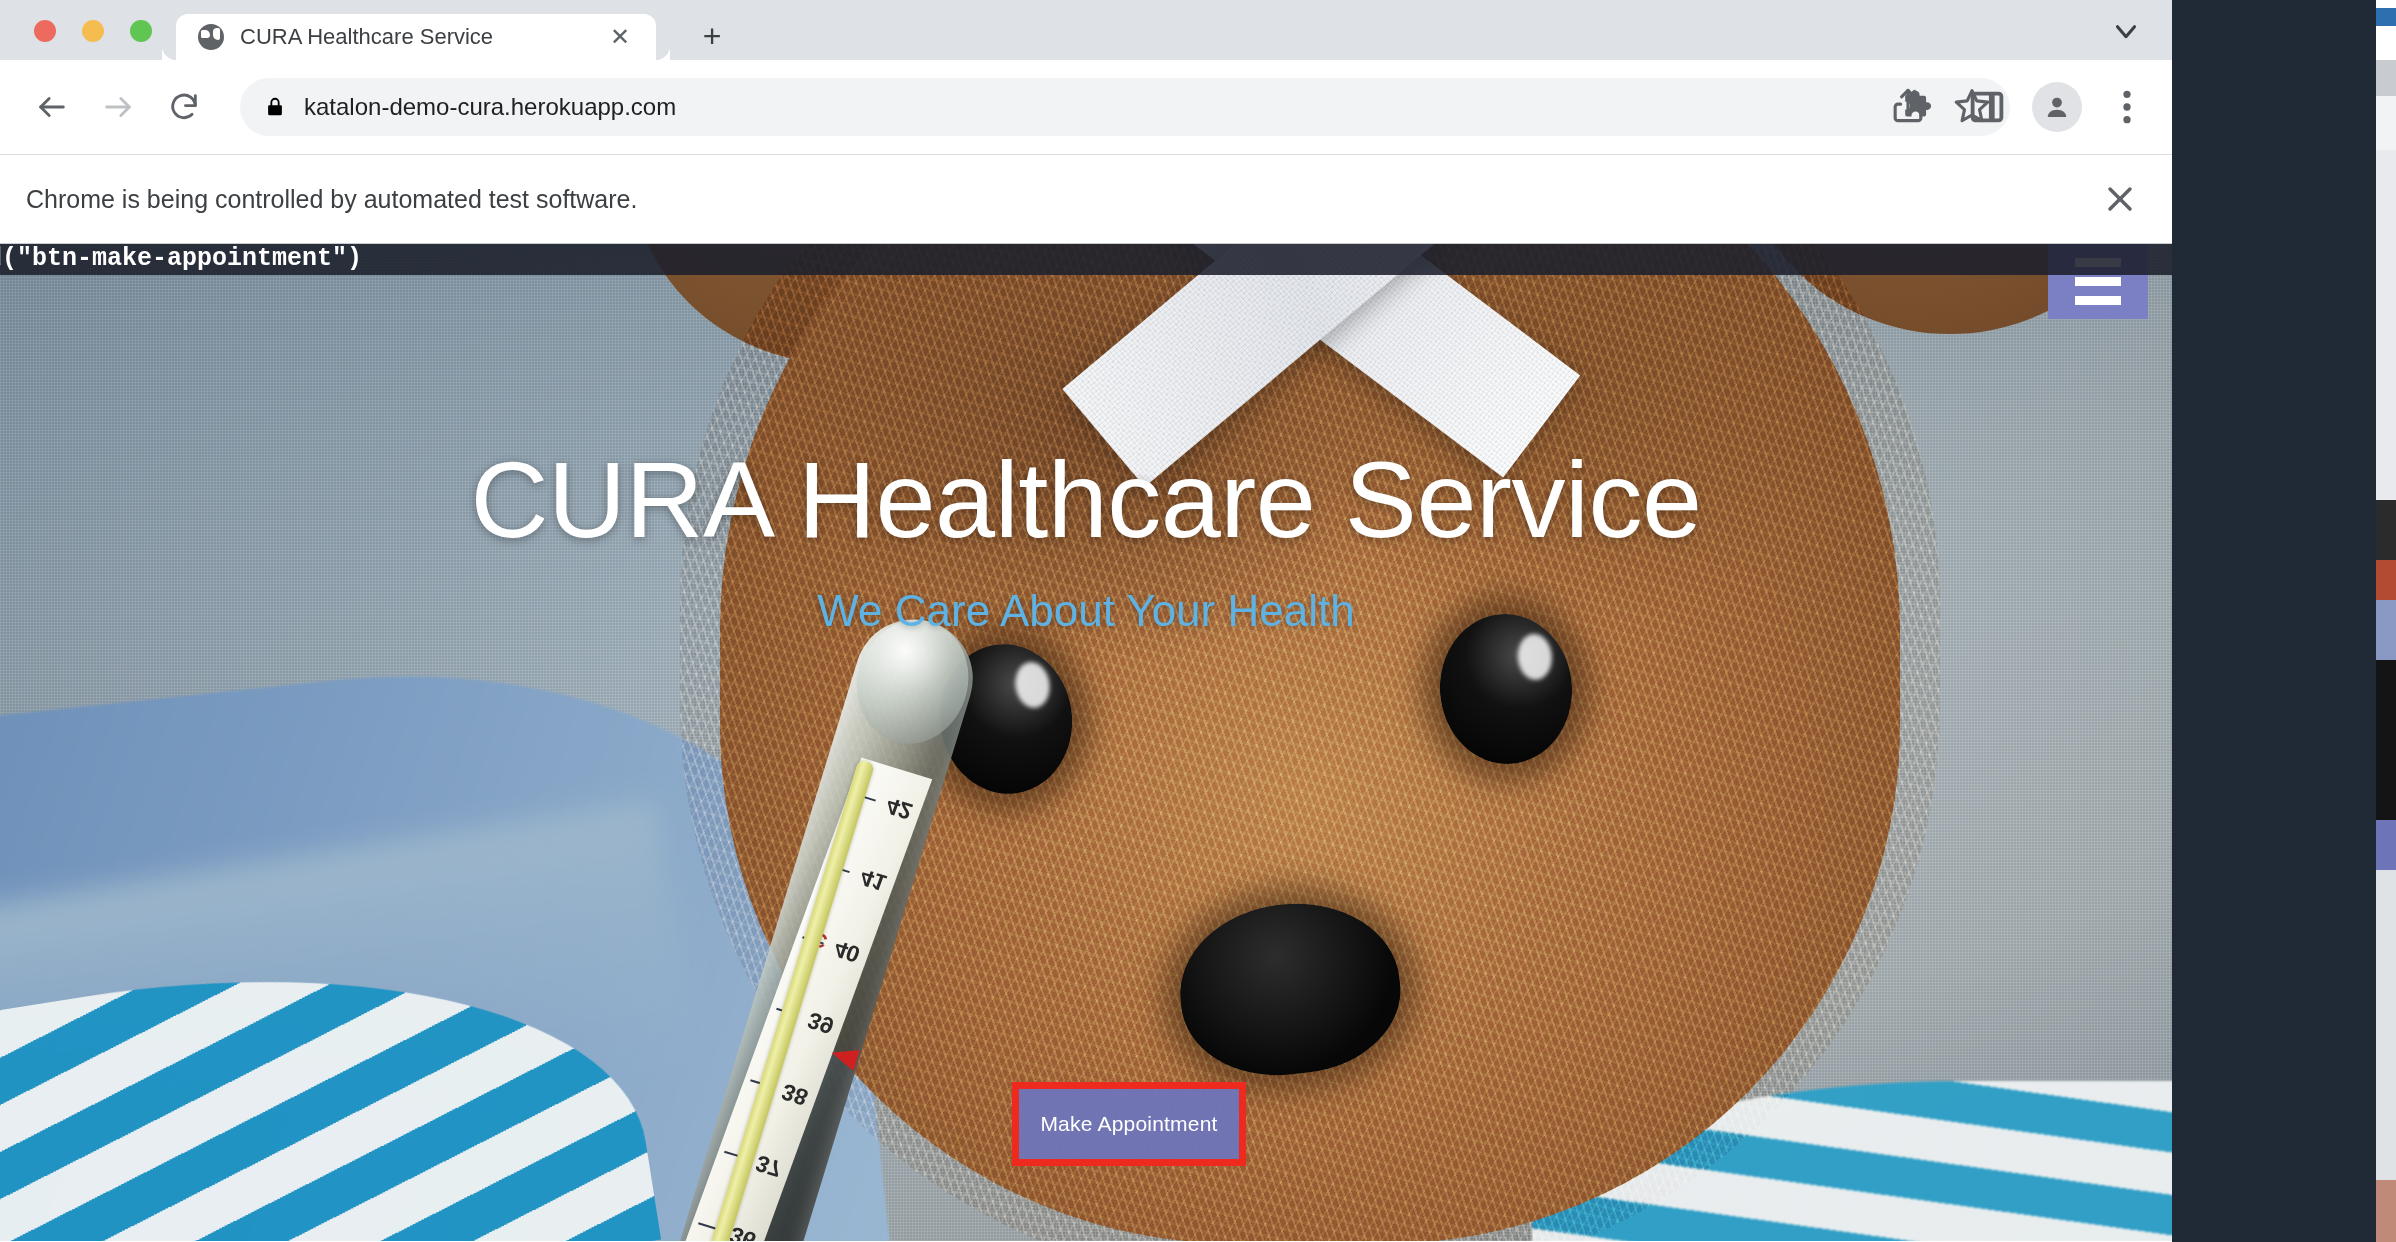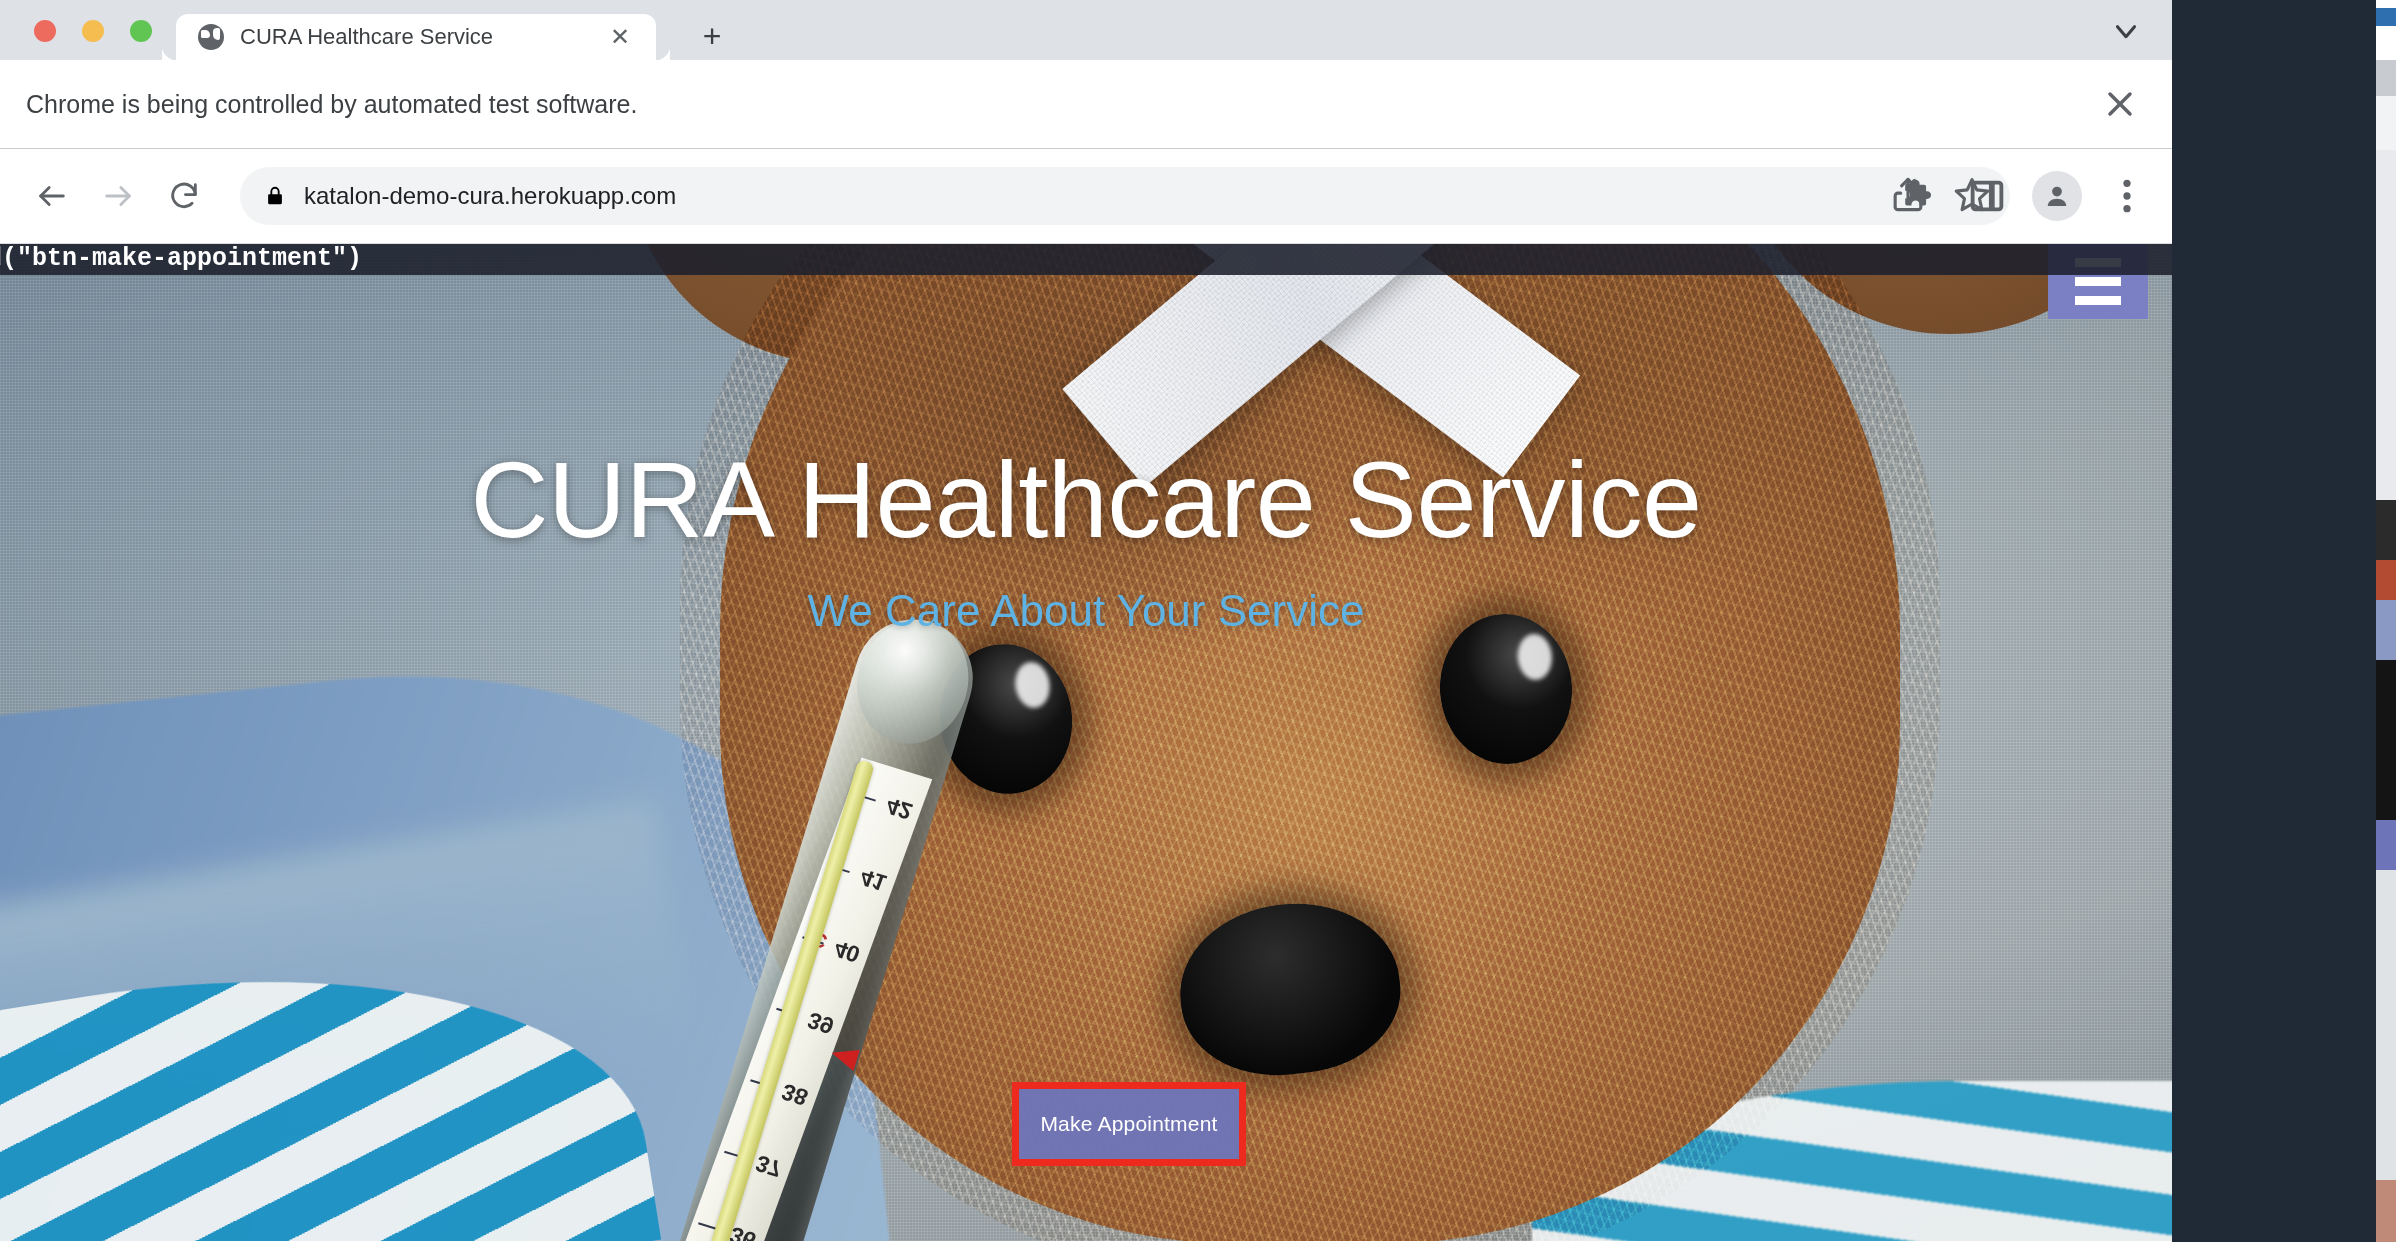--- a/index.html
+++ b/index.html
@@ -399,30 +399,20 @@
       <div class="favicon"></div>
       <div id="tab-title">CURA Healthcare Service</div>
       <div id="tab-close">✕</div>
     </div>
 
     <div id="new-tab">+</div>
 
     <div id="tabstrip-chevron">
       <svg viewBox="0 0 24 24" width="40" height="34" fill="none" stroke="currentColor" stroke-width="2.2" stroke-linecap="round" stroke-linejoin="round">
           <polyline points="6 9 12 16 18 9"></polyline>
-        </svg>
-    </div>
-  </div>
-
-  <div id="infobar">
-    <div id="infobar-text">Chrome is being controlled by automated test software.</div>
-    <div id="infobar-close">
-      <svg viewBox="0 0 24 24" width="40" height="40" fill="none" stroke="currentColor" stroke-width="2.1" stroke-linecap="round">
-          <line x1="6" y1="6" x2="18" y2="18"></line>
-          <line x1="18" y1="6" x2="6" y2="18"></line>
         </svg>
     </div>
   </div>
 
   <div id="toolbar">
     <div class="nav-btn">
       <svg viewBox="0 0 24 24" width="34" height="34" fill="none" stroke="currentColor" stroke-width="2" stroke-linecap="round" stroke-linejoin="round">
           <line x1="20" y1="12" x2="4" y2="12"></line>
           <polyline points="10 6 4 12 10 18"></polyline>
         </svg>
@@ -482,20 +472,30 @@
             <path d="M4.6 20c0-3.6 3.3-5.8 7.4-5.8s7.4 2.2 7.4 5.8z"></path>
           </svg>
       </div>
       <div class="tb-icon">
         <svg viewBox="0 0 24 24" width="46" height="46" fill="currentColor">
             <circle cx="12" cy="5.4" r="1.9"></circle>
             <circle cx="12" cy="12" r="1.9"></circle>
             <circle cx="12" cy="18.6" r="1.9"></circle>
           </svg>
       </div>
+    </div>
+  </div>
+
+  <div id="infobar">
+    <div id="infobar-text">Chrome is being controlled by automated test software.</div>
+    <div id="infobar-close">
+      <svg viewBox="0 0 24 24" width="40" height="40" fill="none" stroke="currentColor" stroke-width="2.1" stroke-linecap="round">
+          <line x1="6" y1="6" x2="18" y2="18"></line>
+          <line x1="18" y1="6" x2="6" y2="18"></line>
+        </svg>
     </div>
   </div>
 
   <div id="viewport">
 
     <div id="hero-photo"></div>
     <div id="hero-texture"></div>
     <div id="cloth-left"></div>
     <div id="stripes-mask"></div>
     <div id="stripes"></div>
@@ -538,21 +538,21 @@
     </div>
 
     <div id="menu-toggle">
       <div class="bar"></div>
       <div class="bar"></div>
       <div class="bar"></div>
     </div>
 
     <div id="hero-content">
       <div id="hero-title">CURA Healthcare Service</div>
-      <div id="hero-subtitle">We Care About Your Service</div>
+      <div id="hero-subtitle">We Care About Your Health</div>
     </div>
 
     <div id="cta-wrap">
       <div id="cta-button">Make Appointment</div>
     </div>
 
     <div id="locator-banner">
       <div id="locator-text">id("btn-make-appointment")</div>
     </div>
 

